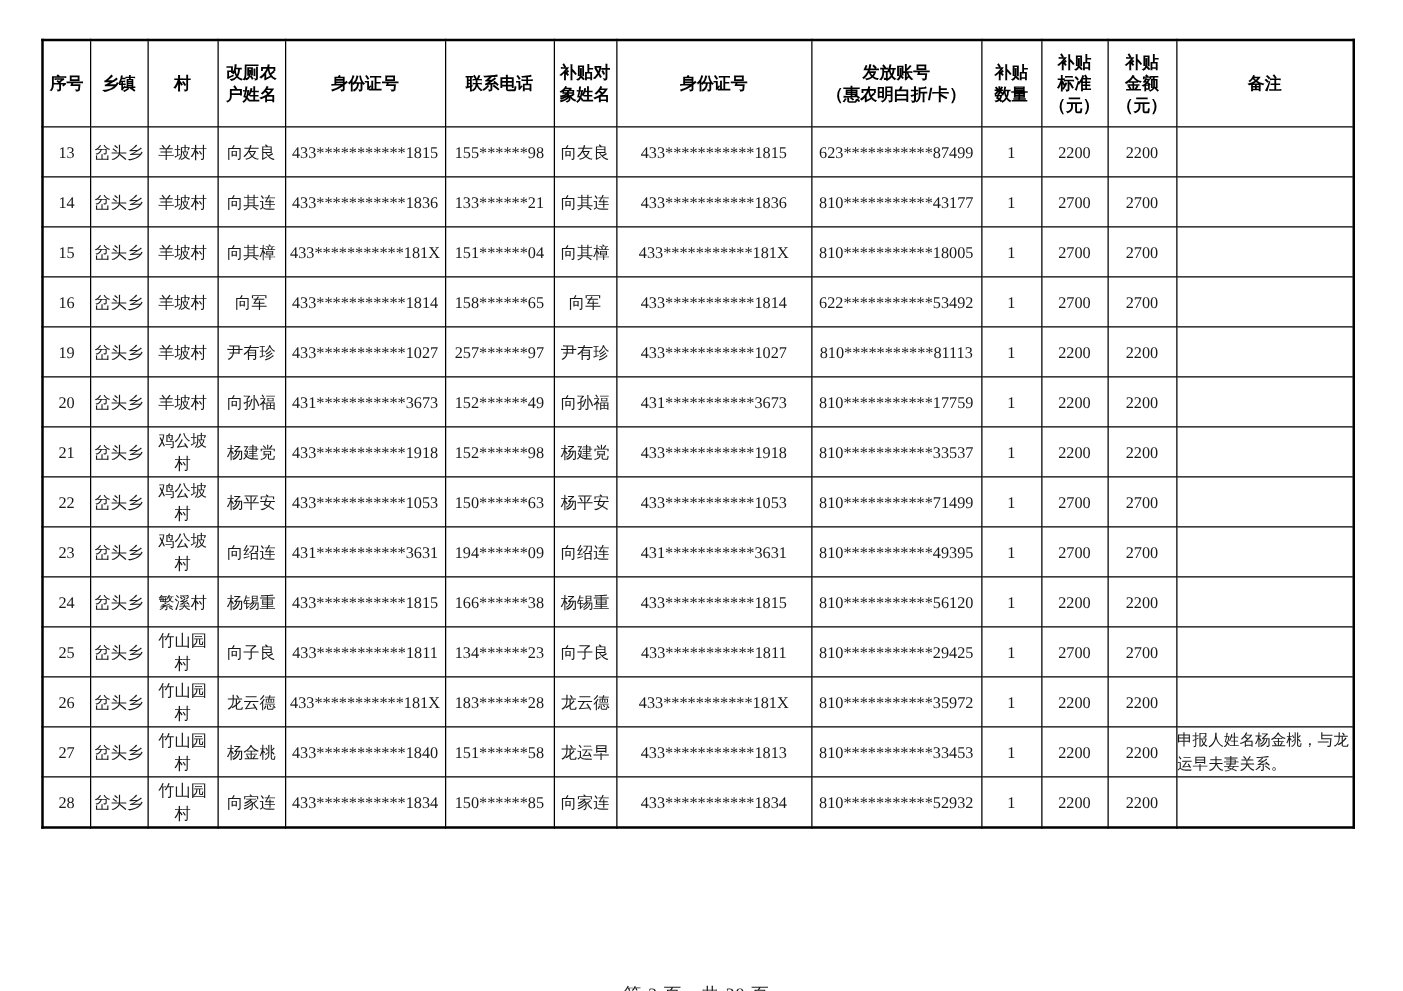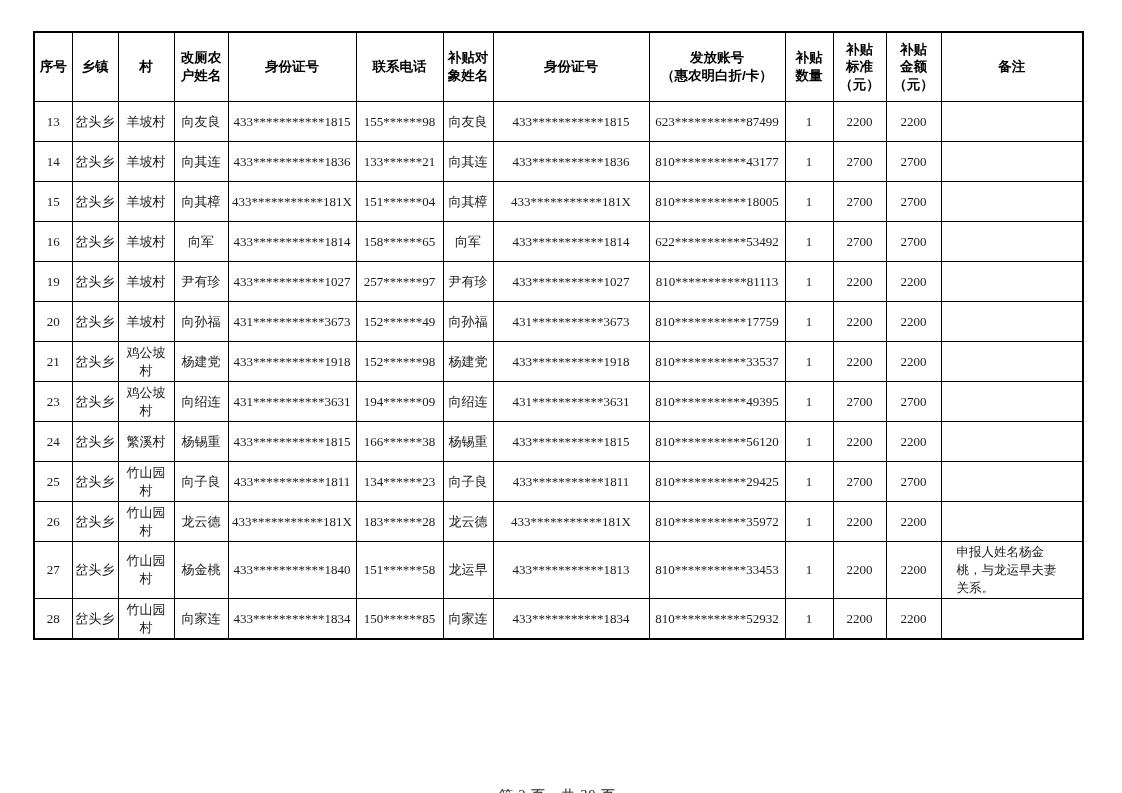--- a/index.html
+++ b/index.html
@@ -41,21 +41,21 @@
     text-align: center;
     vertical-align: middle;
     height: 37px;
     padding: 1px 3px;
     overflow: hidden;
   }
   table.subsidy td.col-remark {
     text-align: left;
     font-size: 12.5px;
     line-height: 1.45;
-    padding: 1px 15px;
+    padding: 1px 0;
   }
   .page-footer {
     position: absolute;
     left: 33px;
     top: 787px;
     width: 1049px;
     text-align: center;
     font-size: 14px;
     color: #1a1a1a;
     letter-spacing: 1px;
@@ -207,20 +207,35 @@
           <td class="col-phone">152******98</td>
           <td class="col-recipient">杨建党</td>
           <td class="col-id2">433***********1918</td>
           <td class="col-account">810***********33537</td>
           <td class="col-qty">1</td>
           <td class="col-standard">2200</td>
           <td class="col-amount">2200</td>
           <td class="col-remark"></td>
         </tr>
         <tr>
+          <td class="col-seq">22</td>
+          <td class="col-township">岔头乡</td>
+          <td class="col-village">鸡公坡村</td>
+          <td class="col-farmer">杨平安</td>
+          <td class="col-id1">433***********1053</td>
+          <td class="col-phone">150******63</td>
+          <td class="col-recipient">杨平安</td>
+          <td class="col-id2">433***********1053</td>
+          <td class="col-account">810***********71499</td>
+          <td class="col-qty">1</td>
+          <td class="col-standard">2700</td>
+          <td class="col-amount">2700</td>
+          <td class="col-remark"></td>
+        </tr>
+        <tr>
           <td class="col-seq">23</td>
           <td class="col-township">岔头乡</td>
           <td class="col-village">鸡公坡村</td>
           <td class="col-farmer">向绍连</td>
           <td class="col-id1">431***********3631</td>
           <td class="col-phone">194******09</td>
           <td class="col-recipient">向绍连</td>
           <td class="col-id2">431***********3631</td>
           <td class="col-account">810***********49395</td>
           <td class="col-qty">1</td>

